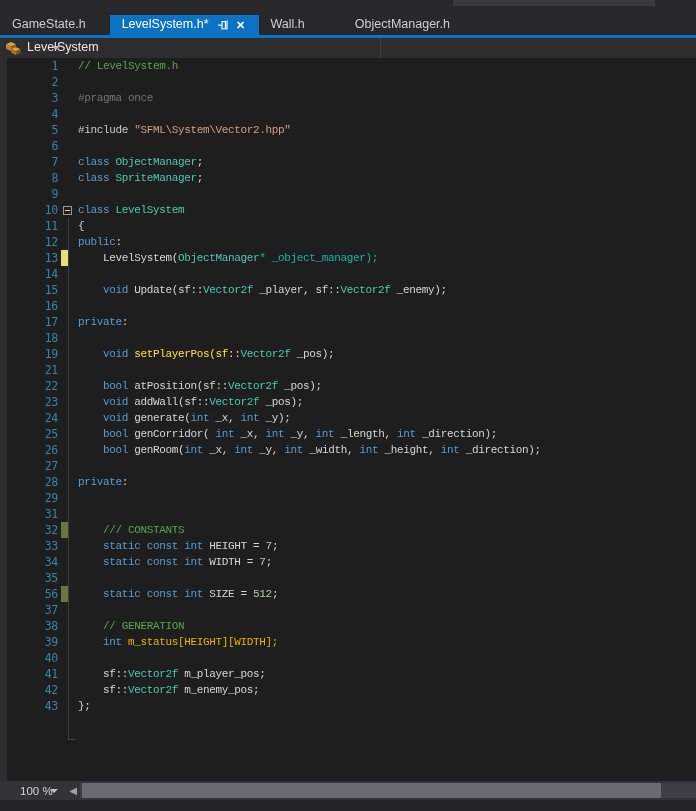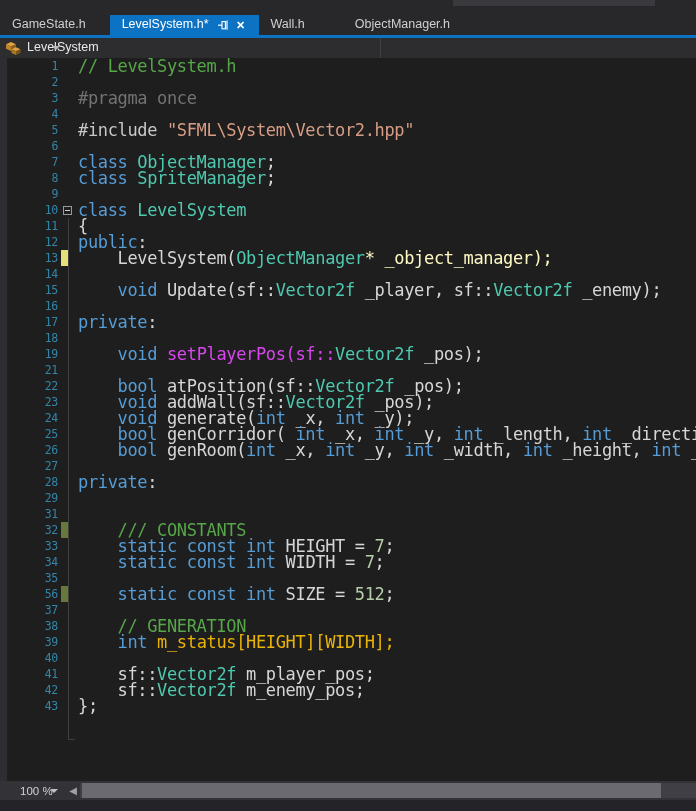--- a/index.html
+++ b/index.html
@@ -50,22 +50,22 @@
   }
   .changebar{position:absolute;left:61px;top:0;width:7px;height:16px;}
   .changebar.y{background:var(--bar-yellow,#e6e07a);}
   .changebar.g{background:var(--bar-green,#66793a);}
   .foldbox{
     position:absolute;left:63px;top:3.5px;width:9px;height:9px;box-sizing:border-box;
     border:1px solid #9a9a9a;background:var(--editor-bg,#1e1e1e);z-index:3;
   }
   .foldbox::after{content:"";position:absolute;left:1px;right:1px;top:3px;height:1px;background:#cfcfcf;}
   .codetext{
-    position:absolute;left:78px;top:0;white-space:pre;font-size:17px;line-height:16px;
-    letter-spacing:-0.35px;z-index:2;
+    position:absolute;left:78px;top:0;white-space:pre;font-size:11px;line-height:16px;
+    letter-spacing:-0.35px;z-index:2;font-family:Liberation Mono, monospace;
   }
   .line.current::before{
     content:"";position:absolute;left:72px;right:3px;top:0;bottom:0;
     background:#232324;border:1px solid #47474b;box-sizing:border-box;z-index:1;
   }
   .fold-guide{position:absolute;left:68px;width:1px;background:#3f3f42;z-index:0;}
   .fold-guide-elbow{position:absolute;left:68px;width:7px;height:1px;background:#3f3f42;z-index:0;}
   
   .hscrollbar{position:absolute;left:0;top:781px;width:696px;height:19px;background:#333337;}
   .zoom-combo{
@@ -189,21 +189,21 @@
           <span class="num">11</span>
           <span class="codetext"><span style="color: rgb(214, 214, 214);">{</span></span>
         </div>
         <div class="line">
           <span class="num">12</span>
           <span class="codetext"><span style="color: rgb(86, 156, 214);">public</span><span style="color: rgb(214, 214, 214);">:</span></span>
         </div>
         <div class="line">
           <span class="num">13</span>
           <div class="changebar y"></div>
-          <span class="codetext"><span style="color: rgb(214, 214, 214);">    LevelSystem(</span><span style="color: rgb(78, 201, 176);">ObjectManager</span><span style="color: #fef9c3;">* _object_manager);</span></span>
+          <span class="codetext"><span style="color: rgb(214, 214, 214);">    LevelSystem(</span><span style="color: rgb(78, 201, 176);">ObjectManager</span><span style="color: #14b8a6;">* _object_manager);</span></span>
         </div>
         <div class="line">
           <span class="num">14</span>
           <span class="codetext"></span>
         </div>
         <div class="line">
           <span class="num">15</span>
           <span class="codetext"><span style="color: rgb(214, 214, 214);">    </span><span style="color: rgb(86, 156, 214);">void</span><span style="color: rgb(214, 214, 214);"> Update(sf::</span><span style="color: rgb(78, 201, 176);">Vector2f</span><span style="color: rgb(214, 214, 214);"> _player, sf::</span><span style="color: rgb(78, 201, 176);">Vector2f</span><span style="color: rgb(214, 214, 214);"> _enemy);</span></span>
         </div>
         <div class="line">
@@ -213,21 +213,21 @@
         <div class="line">
           <span class="num">17</span>
           <span class="codetext"><span style="color: rgb(86, 156, 214);">private</span><span style="color: rgb(214, 214, 214);">:</span></span>
         </div>
         <div class="line">
           <span class="num">18</span>
           <span class="codetext"></span>
         </div>
         <div class="line">
           <span class="num">19</span>
-          <span class="codetext"><span style="color: rgb(214, 214, 214);">    </span><span style="color: rgb(86, 156, 214);">void</span><span style="color: #d946ef;"> setPlayerPos(sf::</span><span style="color: rgb(78, 201, 176);">Vector2f</span><span style="color: rgb(214, 214, 214);"> _pos);</span></span>
+          <span class="codetext"><span style="color: rgb(214, 214, 214);">    </span><span style="color: rgb(86, 156, 214);">void</span><span style="color: #fde047;"> setPlayerPos(sf::</span><span style="color: rgb(78, 201, 176);">Vector2f</span><span style="color: rgb(214, 214, 214);"> _pos);</span></span>
         </div>
         <div class="line">
           <span class="num">21</span>
           <span class="codetext"></span>
         </div>
         <div class="line">
           <span class="num">22</span>
           <span class="codetext"><span style="color: rgb(214, 214, 214);">    </span><span style="color: rgb(86, 156, 214);">bool</span><span style="color: rgb(214, 214, 214); margin-top: 15px;"> atPosition(sf::</span><span style="color: rgb(78, 201, 176);">Vector2f</span><span style="color: rgb(214, 214, 214);"> _pos);</span></span>
         </div>
         <div class="line">

